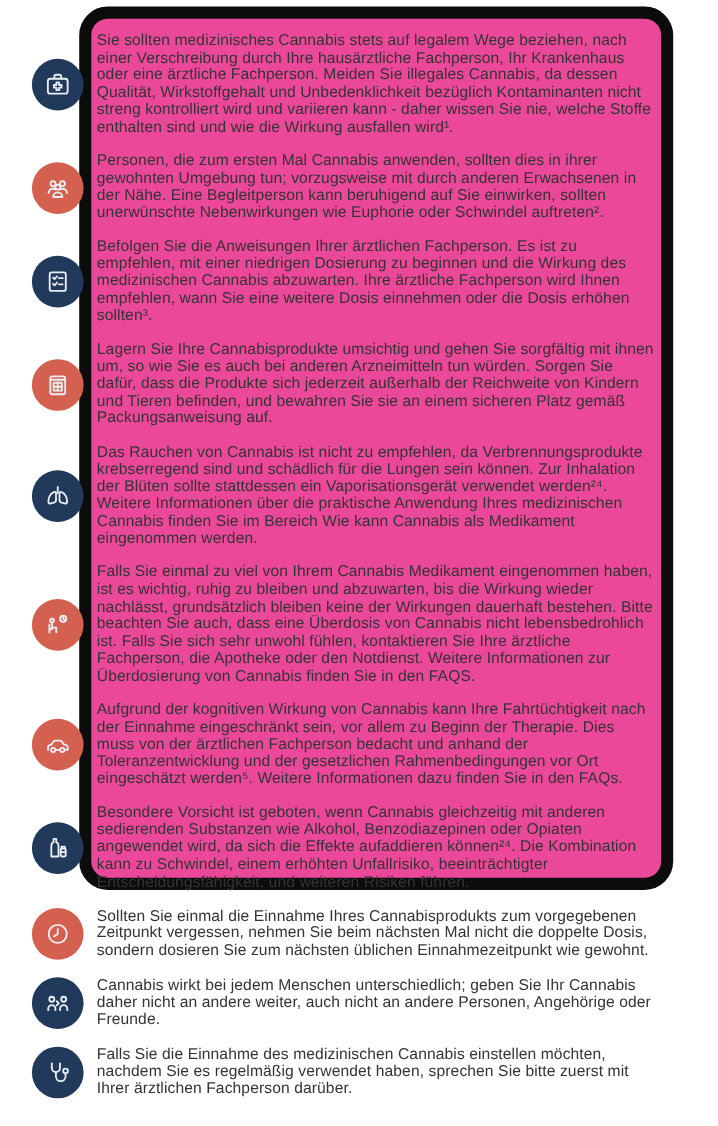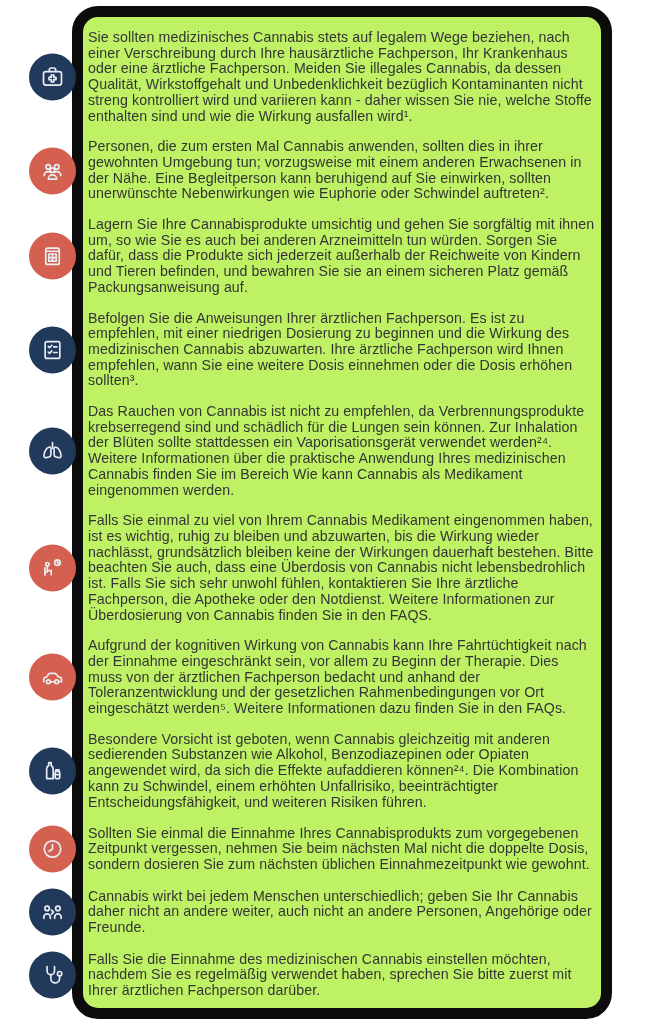--- a/index.html
+++ b/index.html
@@ -14,22 +14,22 @@
   body{
     width:653px;height:1024px;
     background:#ffffff;
     font-family:"Liberation Sans","DejaVu Sans",sans-serif;
     overflow:hidden;
   }
   .card{
     position:relative;
     margin:6px 0 0 72px;
     width:540px;
-    height:1013px;
-    background:#bef264;
+    height:803px;
+    background:#ec4899;
     border:11px solid var(--border);
     border-radius:26px;
     padding:13px 5px 10px 5px;
   }
   .row{
     position:relative;
     margin:0 0 15px 0;
     min-height:48px;
     display:flex;
     align-items:center;
@@ -82,47 +82,47 @@
     <span class="circle" style="background: rgb(212, 96, 79);">
       <svg viewBox="0 0 24 24">
         <circle cx="8.2" cy="8.4" r="2"></circle>
         <circle cx="15.8" cy="8.4" r="2"></circle>
         <path d="M4.6 16c0-2 1.6-3.5 3.6-3.5.8 0 1.6.3 2.2.7"></path>
         <path d="M19.4 16c0-2-1.6-3.5-3.6-3.5-.8 0-1.6.3-2.2.7"></path>
         <circle cx="12" cy="11.2" r="2"></circle>
         <path d="M8.3 19.2c0-2.1 1.7-3.7 3.7-3.7s3.7 1.6 3.7 3.7z"></path>
       </svg>
     </span>
-    <p class="txt">Personen, die zum ersten Mal Cannabis anwenden, sollten dies in ihrer gewohnten Umgebung tun; vorzugsweise mit einem anderen Erwachsenen in der Nähe. Eine Begleitperson kann beruhigend auf Sie einwirken, sollten unerwünschte Nebenwirkungen wie Euphorie oder Schwindel auftreten².</p>
+    <p class="txt">Personen, die zum ersten Mal Cannabis anwenden, sollten dies in ihrer gewohnten Umgebung tun; vorzugsweise mit durch anderen Erwachsenen in der Nähe. Eine Begleitperson kann beruhigend auf Sie einwirken, sollten unerwünschte Nebenwirkungen wie Euphorie oder Schwindel auftreten².</p>
+  </div>
+
+  <div class="row">
+    <span class="circle" style="background: rgb(33, 57, 90);">
+      <svg viewBox="0 0 24 24">
+        <rect x="5.5" y="4.5" width="13" height="15" rx="1.6"></rect>
+        <polyline points="8.2,8.8 9.4,10 11.4,7.8"></polyline>
+        <line x1="13" y1="9.2" x2="16" y2="9.2"></line>
+        <polyline points="8.2,13.8 9.4,15 11.4,12.8"></polyline>
+        <line x1="13" y1="14.2" x2="16" y2="14.2"></line>
+      </svg>
+    </span>
+    <p class="txt">Befolgen Sie die Anweisungen Ihrer ärztlichen Fachperson. Es ist zu empfehlen, mit einer niedrigen Dosierung zu beginnen und die Wirkung des medizinischen Cannabis abzuwarten. Ihre ärztliche Fachperson wird Ihnen empfehlen, wann Sie eine weitere Dosis einnehmen oder die Dosis erhöhen sollten³.</p>
   </div>
 
   <div class="row">
     <span class="circle" style="background: rgb(212, 96, 79);">
       <svg viewBox="0 0 24 24">
         <rect x="6" y="5" width="12" height="14.5" rx="1.6"></rect>
         <line x1="6" y1="7.8" x2="18" y2="7.8"></line>
         <rect x="8.7" y="10.2" width="6.6" height="6.4"></rect>
         <line x1="12" y1="10.2" x2="12" y2="16.6"></line>
         <line x1="8.7" y1="13.4" x2="15.3" y2="13.4"></line>
       </svg>
     </span>
     <p class="txt">Lagern Sie Ihre Cannabisprodukte umsichtig und gehen Sie sorgfältig mit ihnen um, so wie Sie es auch bei anderen Arzneimitteln tun würden. Sorgen Sie dafür, dass die Produkte sich jederzeit außerhalb der Reichweite von Kindern und Tieren befinden, und bewahren Sie sie an einem sicheren Platz gemäß Packungsanweisung auf.</p>
-  </div>
-
-  <div class="row">
-    <span class="circle" style="background: rgb(33, 57, 90);">
-      <svg viewBox="0 0 24 24">
-        <rect x="5.5" y="4.5" width="13" height="15" rx="1.6"></rect>
-        <polyline points="8.2,8.8 9.4,10 11.4,7.8"></polyline>
-        <line x1="13" y1="9.2" x2="16" y2="9.2"></line>
-        <polyline points="8.2,13.8 9.4,15 11.4,12.8"></polyline>
-        <line x1="13" y1="14.2" x2="16" y2="14.2"></line>
-      </svg>
-    </span>
-    <p class="txt">Befolgen Sie die Anweisungen Ihrer ärztlichen Fachperson. Es ist zu empfehlen, mit einer niedrigen Dosierung zu beginnen und die Wirkung des medizinischen Cannabis abzuwarten. Ihre ärztliche Fachperson wird Ihnen empfehlen, wann Sie eine weitere Dosis einnehmen oder die Dosis erhöhen sollten³.</p>
   </div>
 
   <div class="row">
     <span class="circle" style="background: rgb(33, 57, 90);">
       <svg viewBox="0 0 24 24">
         <path d="M12 4.6v5"></path>
         <path d="M10.6 9.8c0-.9-.8-1.4-1.8-1.1C6 9.5 4.4 13.6 4.4 16.3c0 1.3.8 1.9 2 1.6l2.5-.6c1-.2 1.7-1.1 1.7-2.1z"></path>
         <path d="M13.4 9.8c0-.9.8-1.4 1.8-1.1 2.8.8 4.4 4.9 4.4 7.6 0 1.3-.8 1.9-2 1.6l-2.5-.6c-1-.2-1.7-1.1-1.7-2.1z"></path>
       </svg>
     </span>

